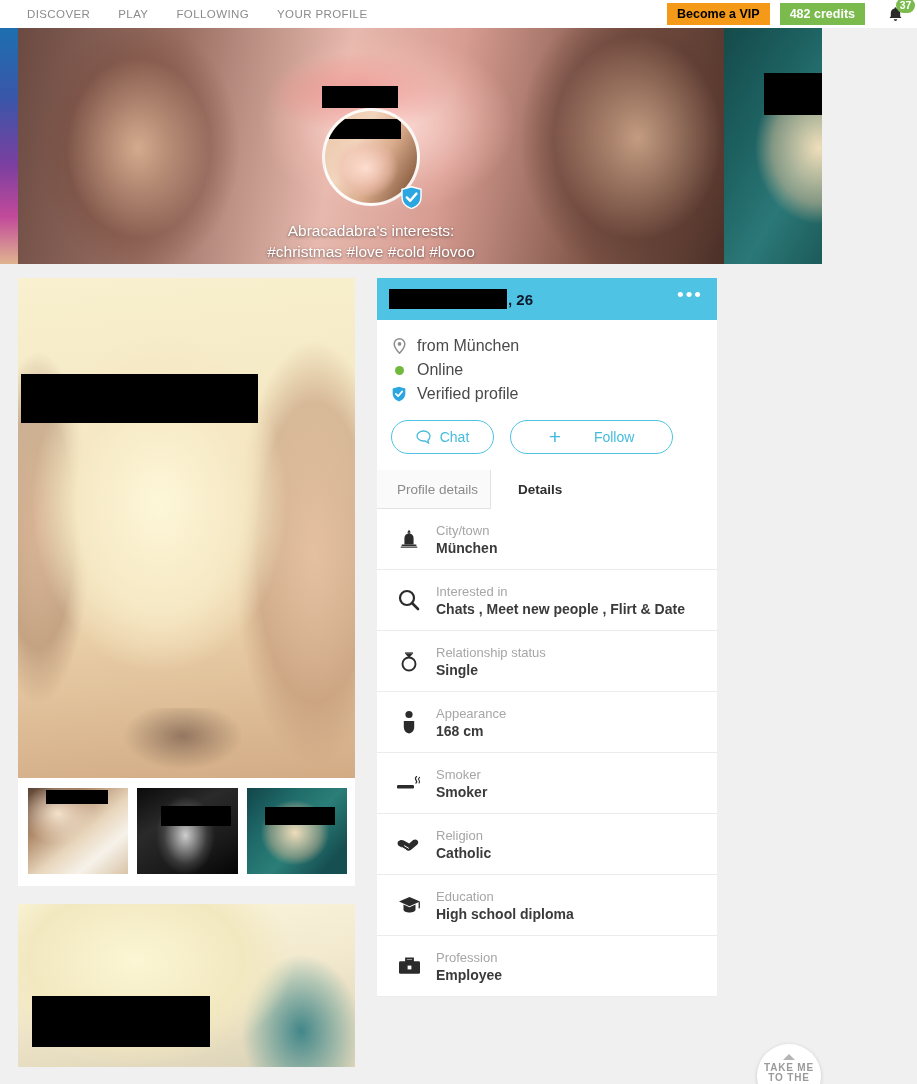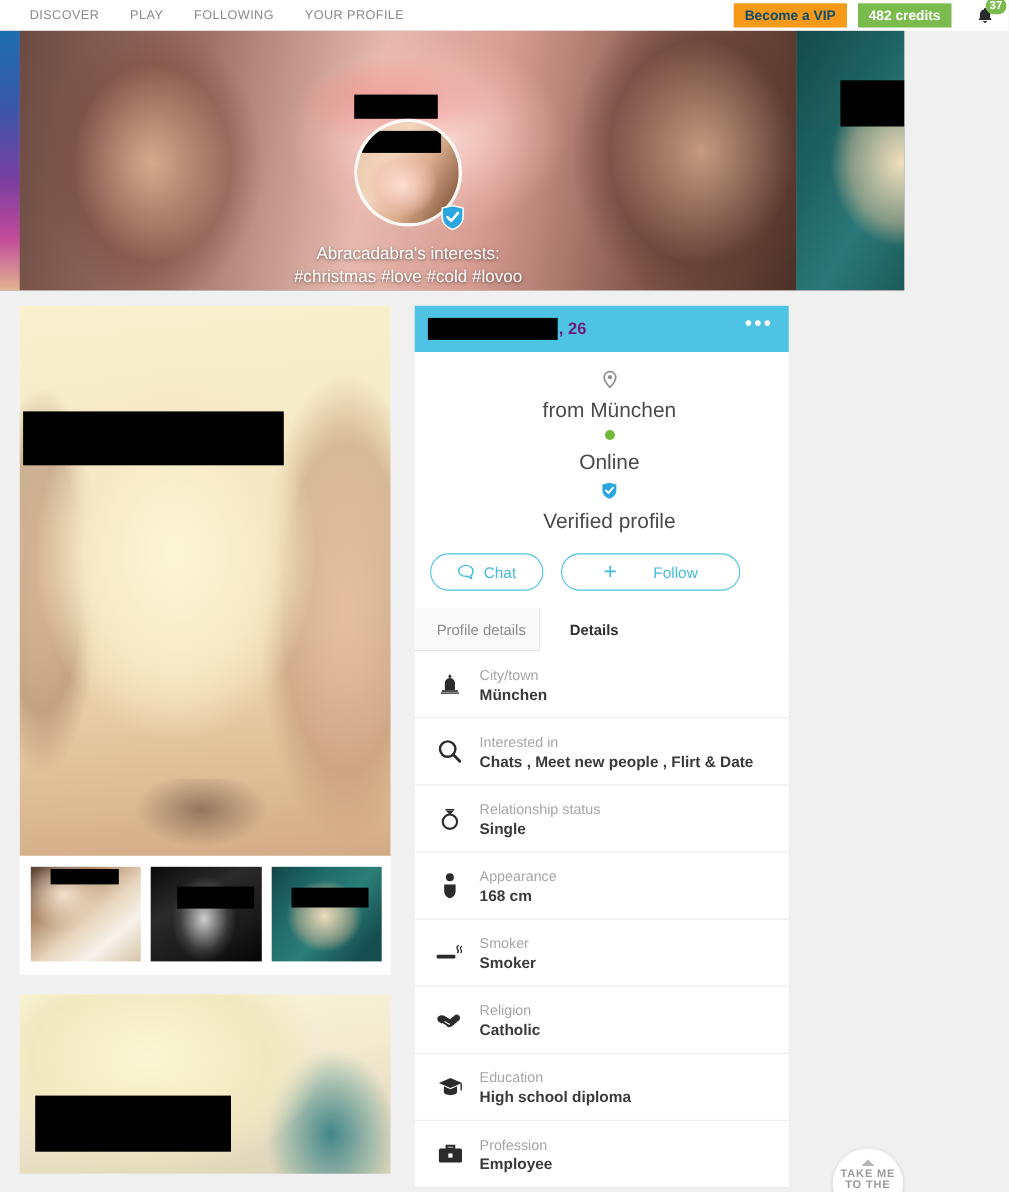--- a/index.html
+++ b/index.html
@@ -19,21 +19,21 @@
   .nav-items { display: flex; align-items: center; padding-left: 27px; gap: 28px; }
   .nav-item {
     font-size: 11.5px; color: #8b8b8b; letter-spacing: .4px;
     text-transform: uppercase; cursor: pointer; white-space: nowrap;
   }
   .topbar-right {
     position: absolute; right: 0; top: 0; height: 28px;
     display: flex; align-items: center; gap: 0;
   }
   .vip-btn {
-    background: #f59a18; color: #0c4a6e; font-weight: bold; font-size: 12.5px;
+    background: #f59a18; color: #000000; font-weight: bold; font-size: 12.5px;
     padding: 0 10px; height: 22px; line-height: 22px; cursor: pointer;
     white-space: nowrap;
   }
   .credits-btn {
     background: #7bba4c; color: #fff; font-weight: bold; font-size: 12.5px;
     padding: 0 10px; height: 22px; line-height: 22px; cursor: pointer;
     margin-left: 10px; white-space: nowrap;
   }
   .bell-wrap {
     position: relative; width: 44px; height: 28px; cursor: pointer;
@@ -159,30 +159,30 @@
 
   
   .col-right { width: 340px; }
   .profile-header {
     background: #4ec3e4; height: 42px; display: flex; align-items: center;
     padding: 0 14px 0 12px; justify-content: space-between;
   }
   .profile-name-wrap { display: flex; align-items: center; }
   .name-redact { width: 118px; height: 20px; background: #000; }
   .profile-age {
-    color: #701a75; font-weight: bold; font-size: 15px; margin-left: 1px;
+    color: #0f172a; font-weight: bold; font-size: 15px; margin-left: 1px;
   }
   .dots-menu {
     color: #fff; font-size: 19px; letter-spacing: 2px; cursor: pointer;
     line-height: 10px; padding-bottom: 8px;
   }
   .info-card { background: #fff; padding: 14px 0 0 0; }
   .info-row {
     display: flex; align-items: center; gap: 10px; padding: 3px 0 3px 14px;
-    font-size: 19px; color: #4a4a4a; flex-direction: column;
+    font-size: 16px; color: #4a4a4a;
   }
   .info-ico { width: 16px; display: flex; justify-content: center; }
   .dot-green { width: 9px; height: 9px; border-radius: 50%; background: #71b93d; }
 
   .action-row { display: flex; gap: 16px; padding: 14px 14px 16px 14px; }
   .pill {
     height: 34px; border: 1.6px solid #4ec3e4; border-radius: 18px;
     color: #45bcdd; background: #fff; cursor: pointer;
     display: flex; align-items: center; justify-content: center; gap: 9px;
     font-size: 14px;

